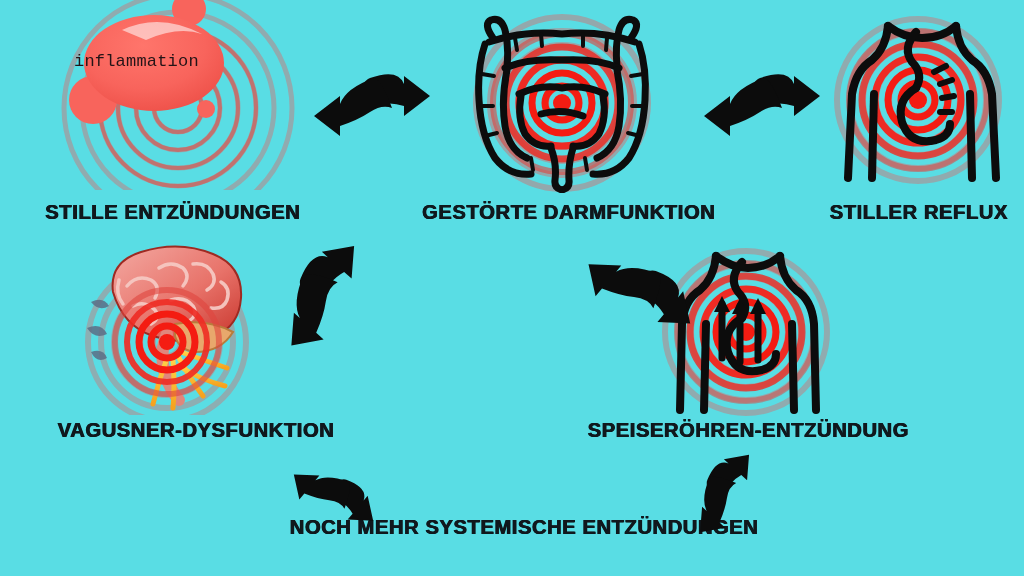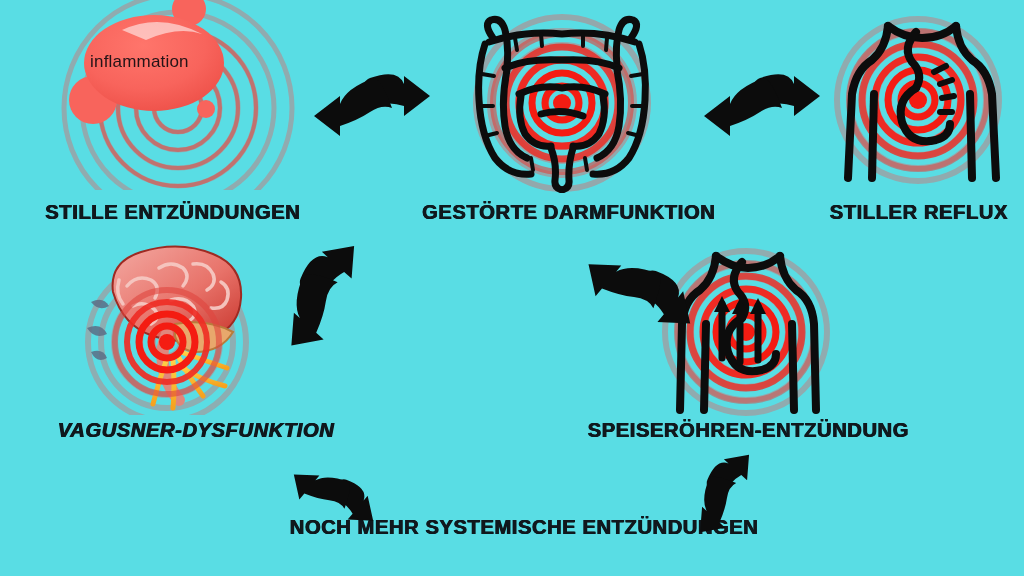--- a/index.html
+++ b/index.html
@@ -92,21 +92,21 @@
         </g>
 
         <circle cx="139" cy="19" r="17" fill="#F8645C"></circle>
         <circle cx="43" cy="110" r="24" fill="#F8645C"></circle>
         <circle cx="156" cy="119" r="9" fill="#F8645C"></circle>
 
         <ellipse cx="104" cy="73" rx="70" ry="48" fill="url(#blobGrad)"></ellipse>
 
         <path d="M72 40 Q110 22 152 44 Q128 36 96 50 Z" fill="#FFFFFF" opacity="0.55"></path>
       </svg>
-      <div class="blob-text" style="left:40px; top:62px;">inflammation</div>
+      <div class="blob-text" style="left:24px; top:62px;font-family:Liberation Mono, monospace;">inflammation</div>
     </div>
 
     <div class="node-label" style="left:10px; top:200px;">STILLE ENTZÜNDUNGEN</div>
   </div>
 
   <div class="node" style="left:410px; top:0px; width:310px; height:240px;">
 
     <div class="icon-wrap" style="left:45px; top:8px; width:215px; height:185px;">
       <svg viewBox="0 0 215 185" width="215" height="185">
         <g opacity="0.9">
@@ -197,21 +197,21 @@
           <line x1="110" y1="76" x2="122" y2="72"></line>
           <line x1="112" y1="90" x2="124" y2="88"></line>
           <line x1="110" y1="104" x2="122" y2="104"></line>
         </g>
       </svg>
     </div>
 
     <div class="node-label" style="left:26px; top:200px;">STILLER REFLUX</div>
   </div>
 
-  <div class="node" style="left:40px; top:240px; width:310px; height:220px;font-style:italic;">
+  <div class="node" style="left:40px; top:240px; width:310px; height:220px;">
 
     <div class="icon-wrap" style="left:35px; top:0px; width:205px; height:175px;">
       <svg viewBox="0 0 205 175" width="205" height="175">
         <defs>
           <linearGradient id="brainGrad" x1="0" y1="0" x2="1" y2="1">
             <stop offset="0%" stop-color="#F3A9A2"></stop>
             <stop offset="55%" stop-color="#E8736A"></stop>
             <stop offset="100%" stop-color="#C8352C"></stop>
           </linearGradient>
           <linearGradient id="nerveGrad" x1="0" y1="0" x2="0" y2="1">

